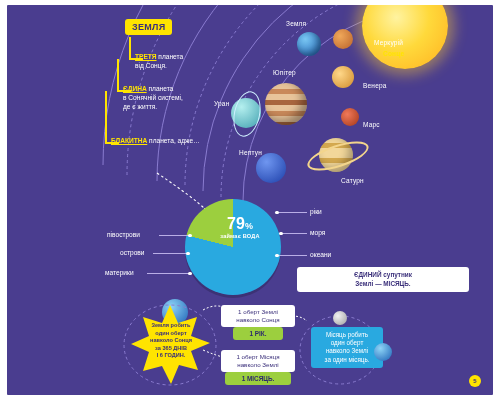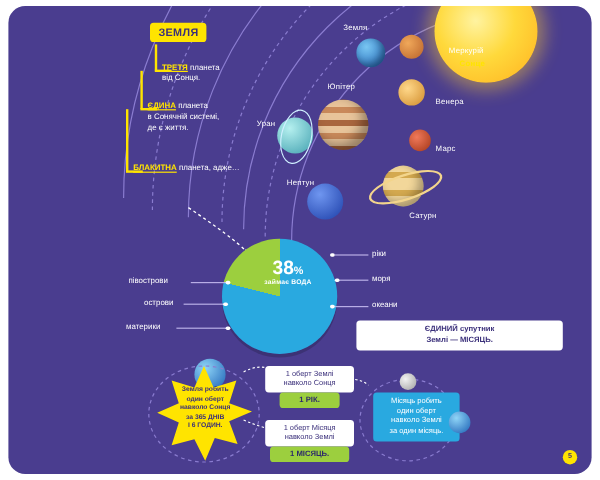--- a/index.html
+++ b/index.html
@@ -1,18 +1,18 @@
 <!DOCTYPE html>
 <html><head>
 <meta charset="utf-8">
 <style>
   html,body{margin:0;padding:0;}
   body{width:500px;height:400px;background:#ffffff;font-family:"Liberation Sans",sans-serif;}
   #page{position:relative;width:500px;height:400px;background:#ffffff;overflow:hidden;}
-  .page-bg{position:absolute;left:7px;top:5px;width:486px;height:390px;background:#4a3d8f;border-radius:14px;overflow:hidden;}
+  .page-bg{position:absolute;left:7px;top:5px;width:486px;height:390px;background:#4a3d8f;border-radius:1px;overflow:hidden;}
   .sun{position:absolute;border-radius:50%;background:radial-gradient(circle at 40% 40%,#fff3a0 0%,#ffd93b 45%,#ffb01f 100%);box-shadow:0 0 14px 6px rgba(255,205,50,.45);}
   .planet{position:absolute;border-radius:50%;}
   .lbl{position:absolute;color:#ffffff;font-size:6.5px;letter-spacing:.2px;white-space:nowrap;}
   
   .ybox{position:absolute;background:#ffe400;color:#3a2f7a;font-weight:bold;border-radius:3px;padding:3px 7px;font-size:9px;letter-spacing:.3px;}
   .callout{position:absolute;color:#ffffff;font-size:6.6px;line-height:1.35;}
   .callout u{color:#ffe400;text-decoration:underline;font-weight:bold;}
   .leader{position:absolute;background:#ffe400;}
   
   .pie-wrap{position:absolute;}
@@ -106,21 +106,21 @@
 в Сонячній системі,
 де є життя.</span>
     </div>
     <div class="callout" style="left:104px;top:132px;">
       <u>БЛАКИТНА</u><span style="white-space:pre-line;"> планета, адже…</span>
     </div>
 
     <div class="pie-wrap" style="left:178px;top:194px;width:100px;height:100px;">
       <div class="pie" style="left:0;top:0;"></div>
       <div class="pct" style="left:30px;top:16px;width:50px;">
-        <span class="big"><span>38</span><span style="font-size:9px;">%</span></span>
+        <span class="big"><span>79</span><span style="font-size:9px;">%</span></span>
         <span class="sm">займає ВОДА</span>
       </div>
     </div>
 
     <div class="dotline" style="left:272px;top:207px;width:28px;"></div>
     <div class="dot" style="left:268px;top:205.5px;"></div>
     <div class="side-lbl" style="left:303px;top:203px;">ріки</div>
 
     <div class="dotline" style="left:276px;top:228px;width:24px;"></div>
     <div class="dot" style="left:272px;top:226.5px;"></div>

